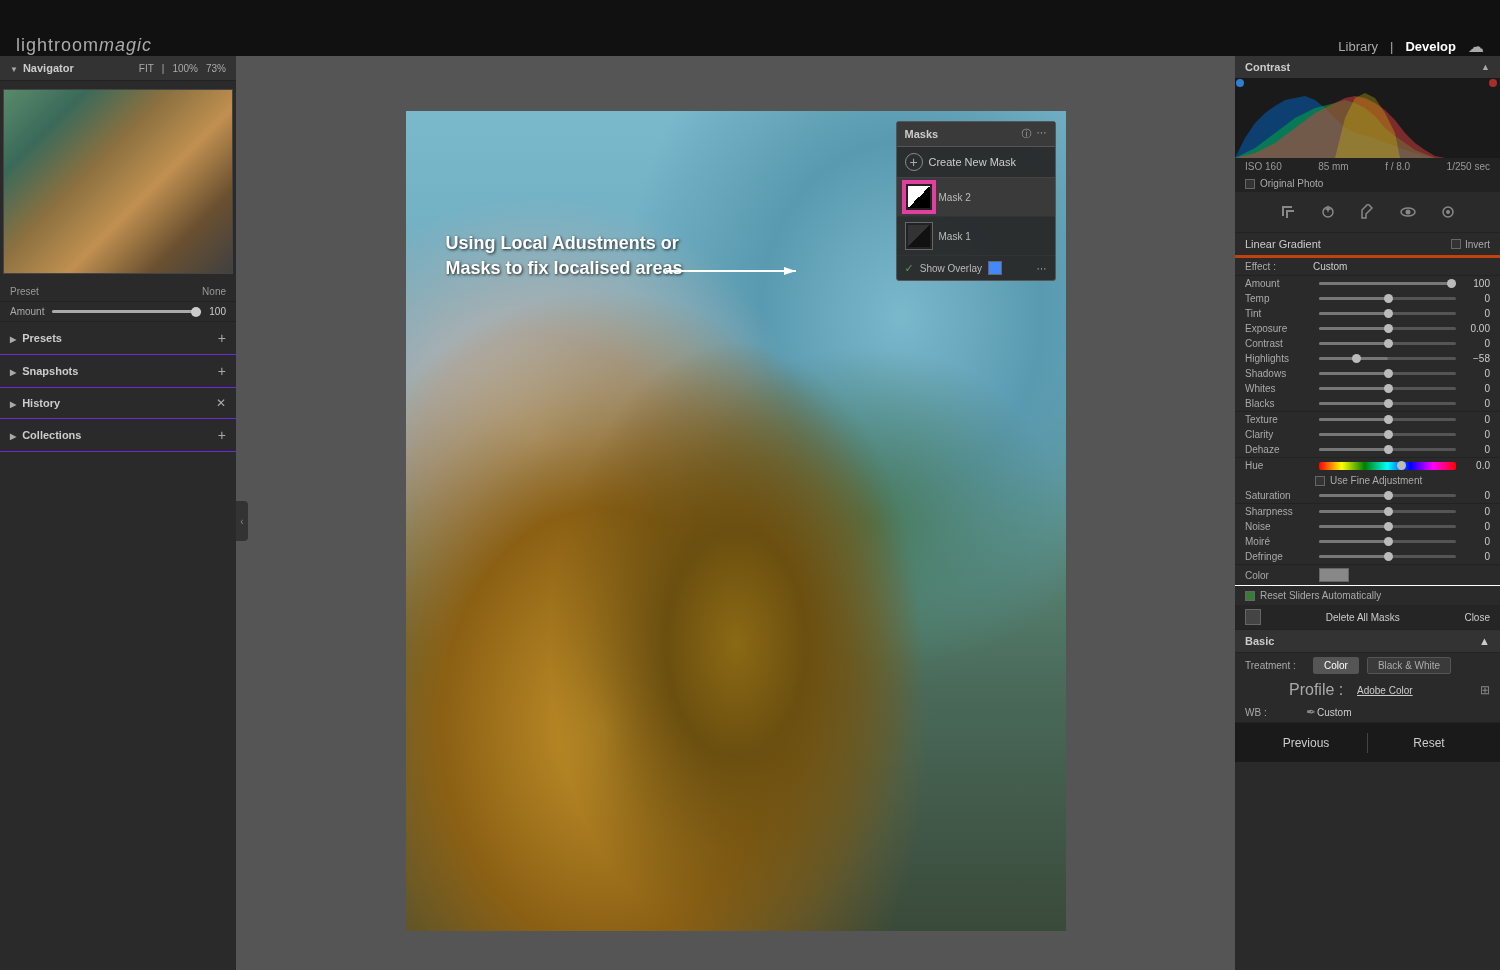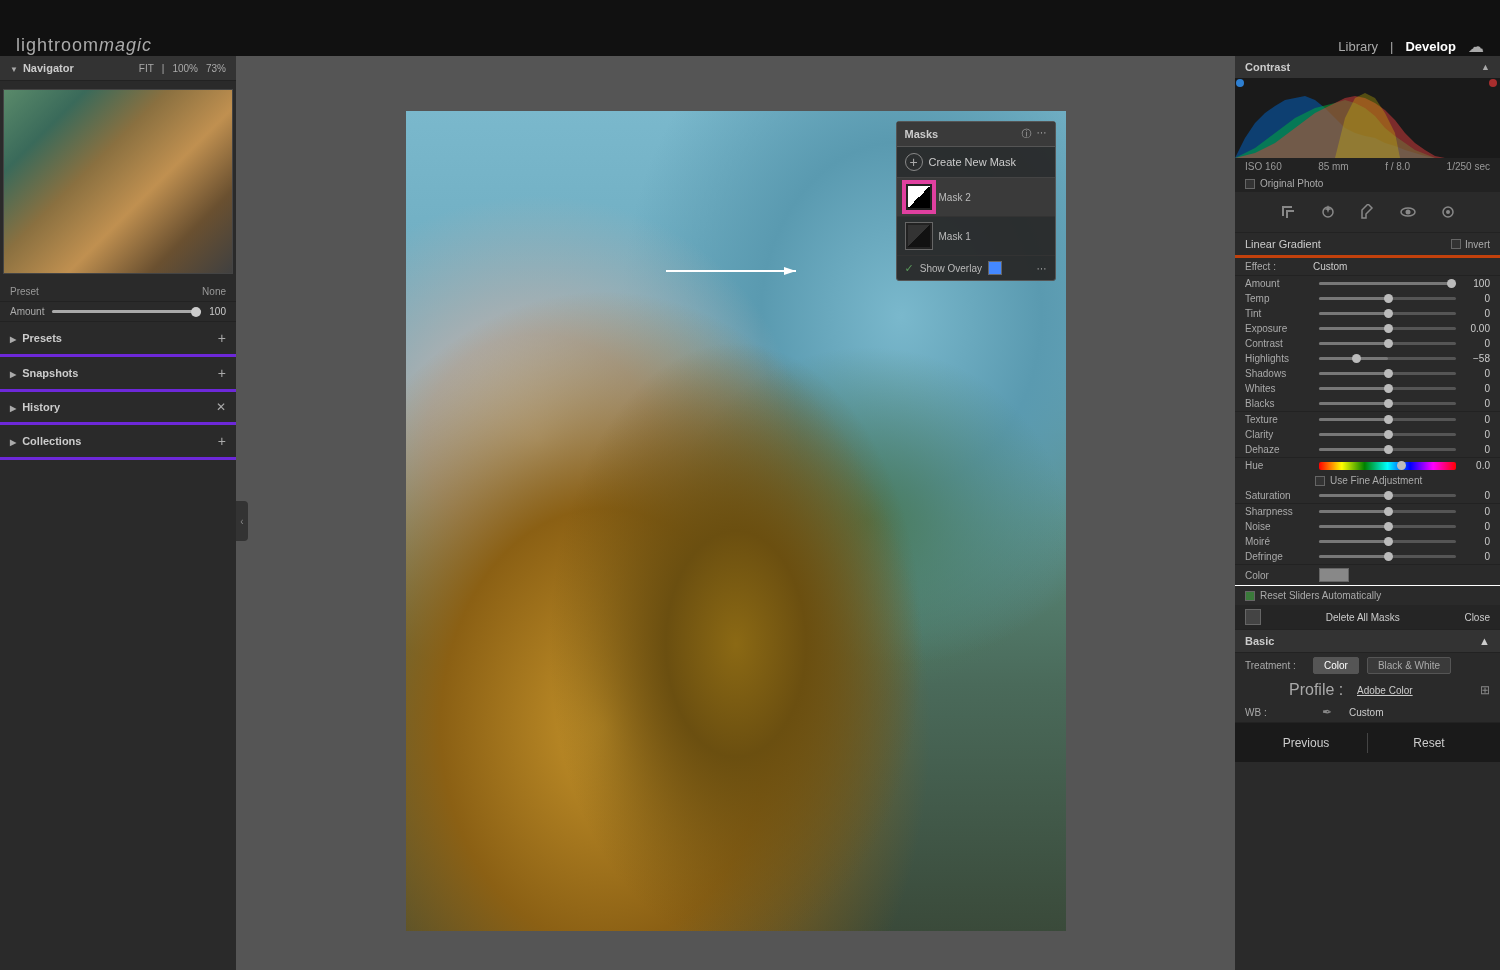--- a/index.html
+++ b/index.html
@@ -139,21 +139,21 @@
       background: #ccc;
       border-radius: 50%;
       position: absolute;
       right: 0;
       top: -3.5px;
     }
     #amount-val { font-size: 10px; color: #ccc; }
 
     
     .section {
-      border-bottom: 3px solid #6d28d9;
+      border-bottom: 1px solid #6d28d9;
     }
     .section-header {
       display: flex;
       align-items: center;
       justify-content: space-between;
       padding: 8px 10px;
       cursor: pointer;
       background: #2a2a2a;
     }
     .section-title {
@@ -611,21 +611,21 @@
     }
     #profile-label { font-size: 16px; color: #aaa; width: 60px; margin-left: 44px; }
     #profile-value { font-size: 10px; color: #ccc; flex: 1; text-decoration: underline; }
     #profile-grid-icon { font-size: 12px; color: #888; cursor: pointer; }
 
     
     #wb-row {
       display: flex;
       align-items: center;
       padding: 3px 10px;
-      gap: 17px;
+      gap: 1px;
     }
     #wb-label { font-size: 10px; color: #aaa; width: 60px; }
     #wb-icon { font-size: 12px; color: #888; cursor: pointer; }
     #wb-value { font-size: 10px; color: #ccc; }
 
     
     #bottom-actions {
       display: flex;
       align-items: center;
       height: 40px;
@@ -758,20 +758,24 @@
     </div>
 
     <div id="left-collapse">‹</div>
   </div>
 
   <div id="center">
 
     <div id="photo-canvas">
       <div id="food-photo"></div>
 
+      <div id="overlay-text">
+        <span>Using Local Adustments or</span><br>
+        <span>Masks to fix localised areas</span>
+      </div>
 
       <svg id="arrow-overlay" style="position:absolute; top:145px; left:260px; width:140px; height:30px; overflow:visible;">
         <defs>
           <marker id="arrowhead" markerWidth="6" markerHeight="4" refX="6" refY="2" orient="auto">
             <polygon points="0 0, 6 2, 0 4" fill="white"></polygon>
           </marker>
         </defs>
         <line x1="0" y1="15" x2="130" y2="15" stroke="white" stroke-width="2" marker-end="url(#arrowhead)"></line>
       </svg>
 

